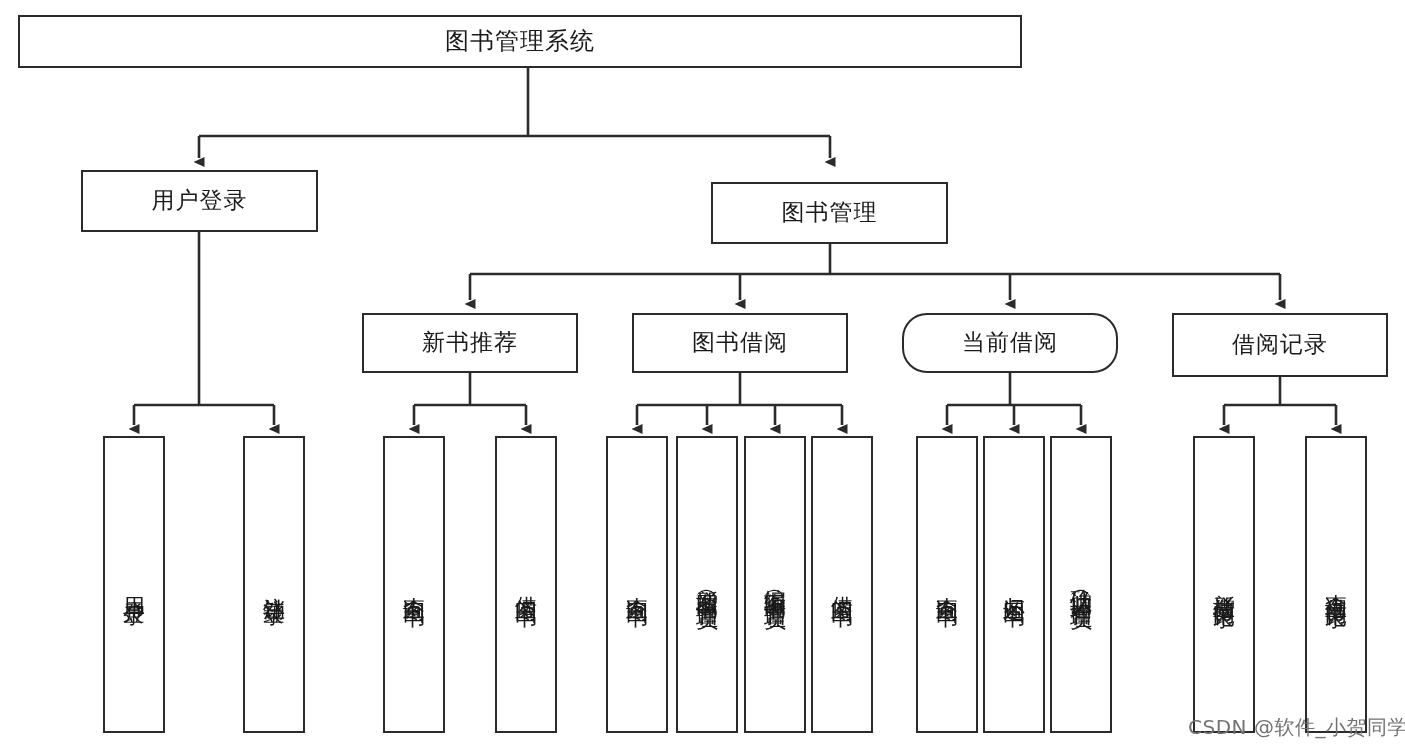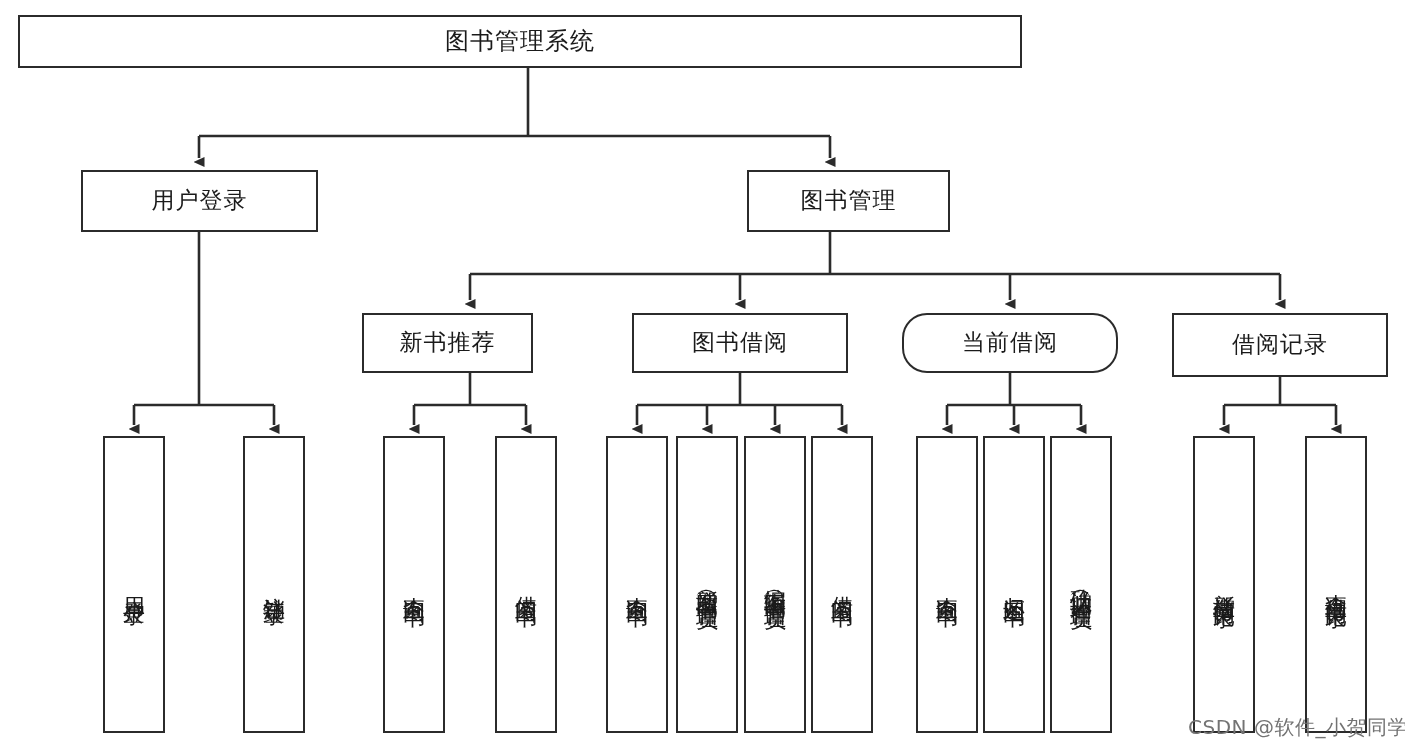--- a/index.html
+++ b/index.html
@@ -132,25 +132,25 @@
     </g>
   </svg>
 
   <div class="node root horiz" style="left:18px; top:15px; width:1004px; height:53px;">
     <span class="node-label">图书管理系统</span>
   </div>
 
   <div class="node horiz" style="left:81px; top:170px; width:237px; height:62px;">
     <span class="node-label">用户登录</span>
   </div>
-  <div class="node horiz" style="left:711px; top:170px; width:203px; height:62px;margin-left:36px;">
+  <div class="node horiz" style="left:711px; top:182px; width:237px; height:62px;">
     <span class="node-label">图书管理</span>
   </div>
 
-  <div class="node horiz" style="left:362px; top:313px; width:171px; height:60px;">
+  <div class="node horiz" style="left:362px; top:313px; width:216px; height:60px;">
     <span class="node-label">新书推荐</span>
   </div>
   <div class="node horiz" style="left:632px; top:313px; width:216px; height:60px;">
     <span class="node-label">图书借阅</span>
   </div>
   <div class="node horiz" style="left:902px; top:313px; width:216px; height:60px;border-radius:25px;">
     <span class="node-label">当前借阅</span>
   </div>
   <div class="node horiz" style="left:1172px; top:313px; width:216px; height:64px;">
     <span class="node-label">借阅记录</span>

